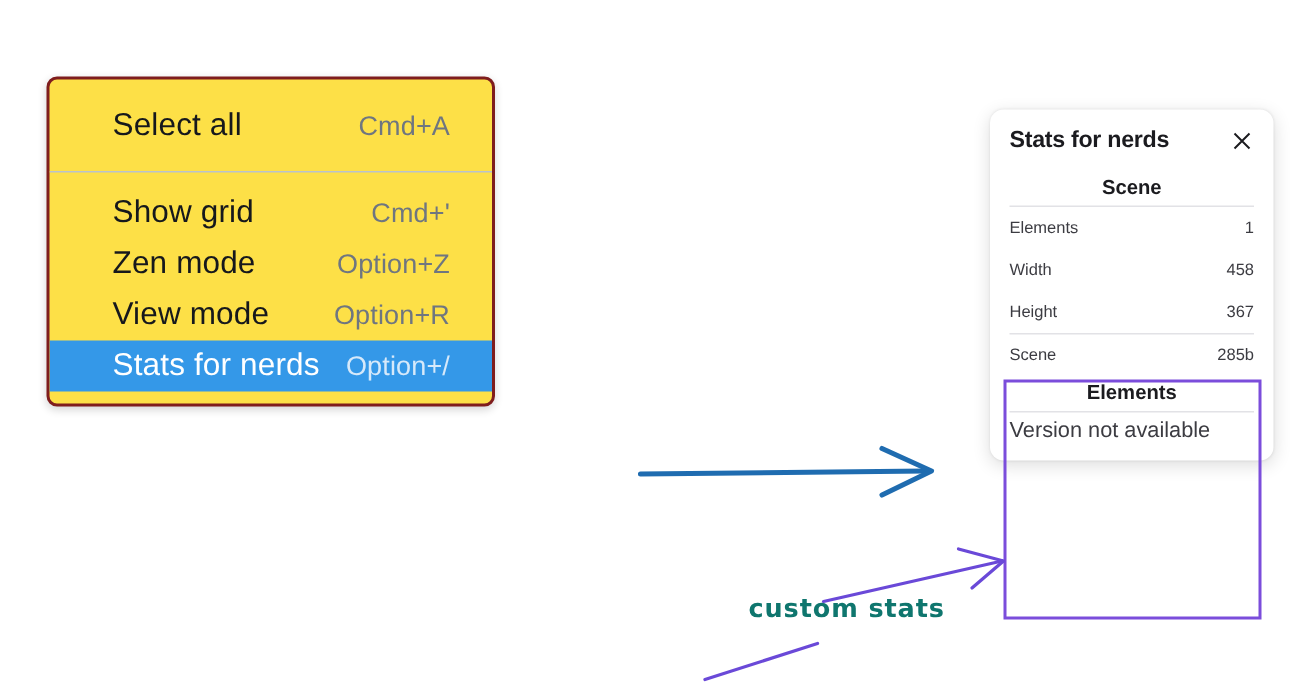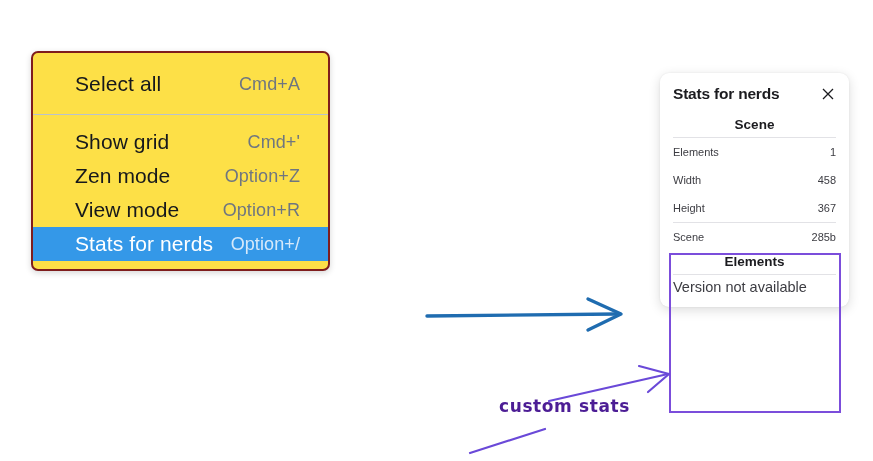--- a/index.html
+++ b/index.html
@@ -149,21 +149,21 @@
     height: 461px;
     pointer-events: none;
   }
   #annotation-label {
     position: absolute;
     left: 499px;
     top: 396px;
     font-family: "DejaVu Sans", sans-serif;
     font-size: 17px;
     font-weight: bold;
-    color: #4c1d95;
+    color: #0f766e;
     letter-spacing: 0.6px;
     white-space: nowrap;
   }
 </style>
 </head>
 <body>
 
 <div id="context-menu">
 
   <div class="menu-section section-top">

